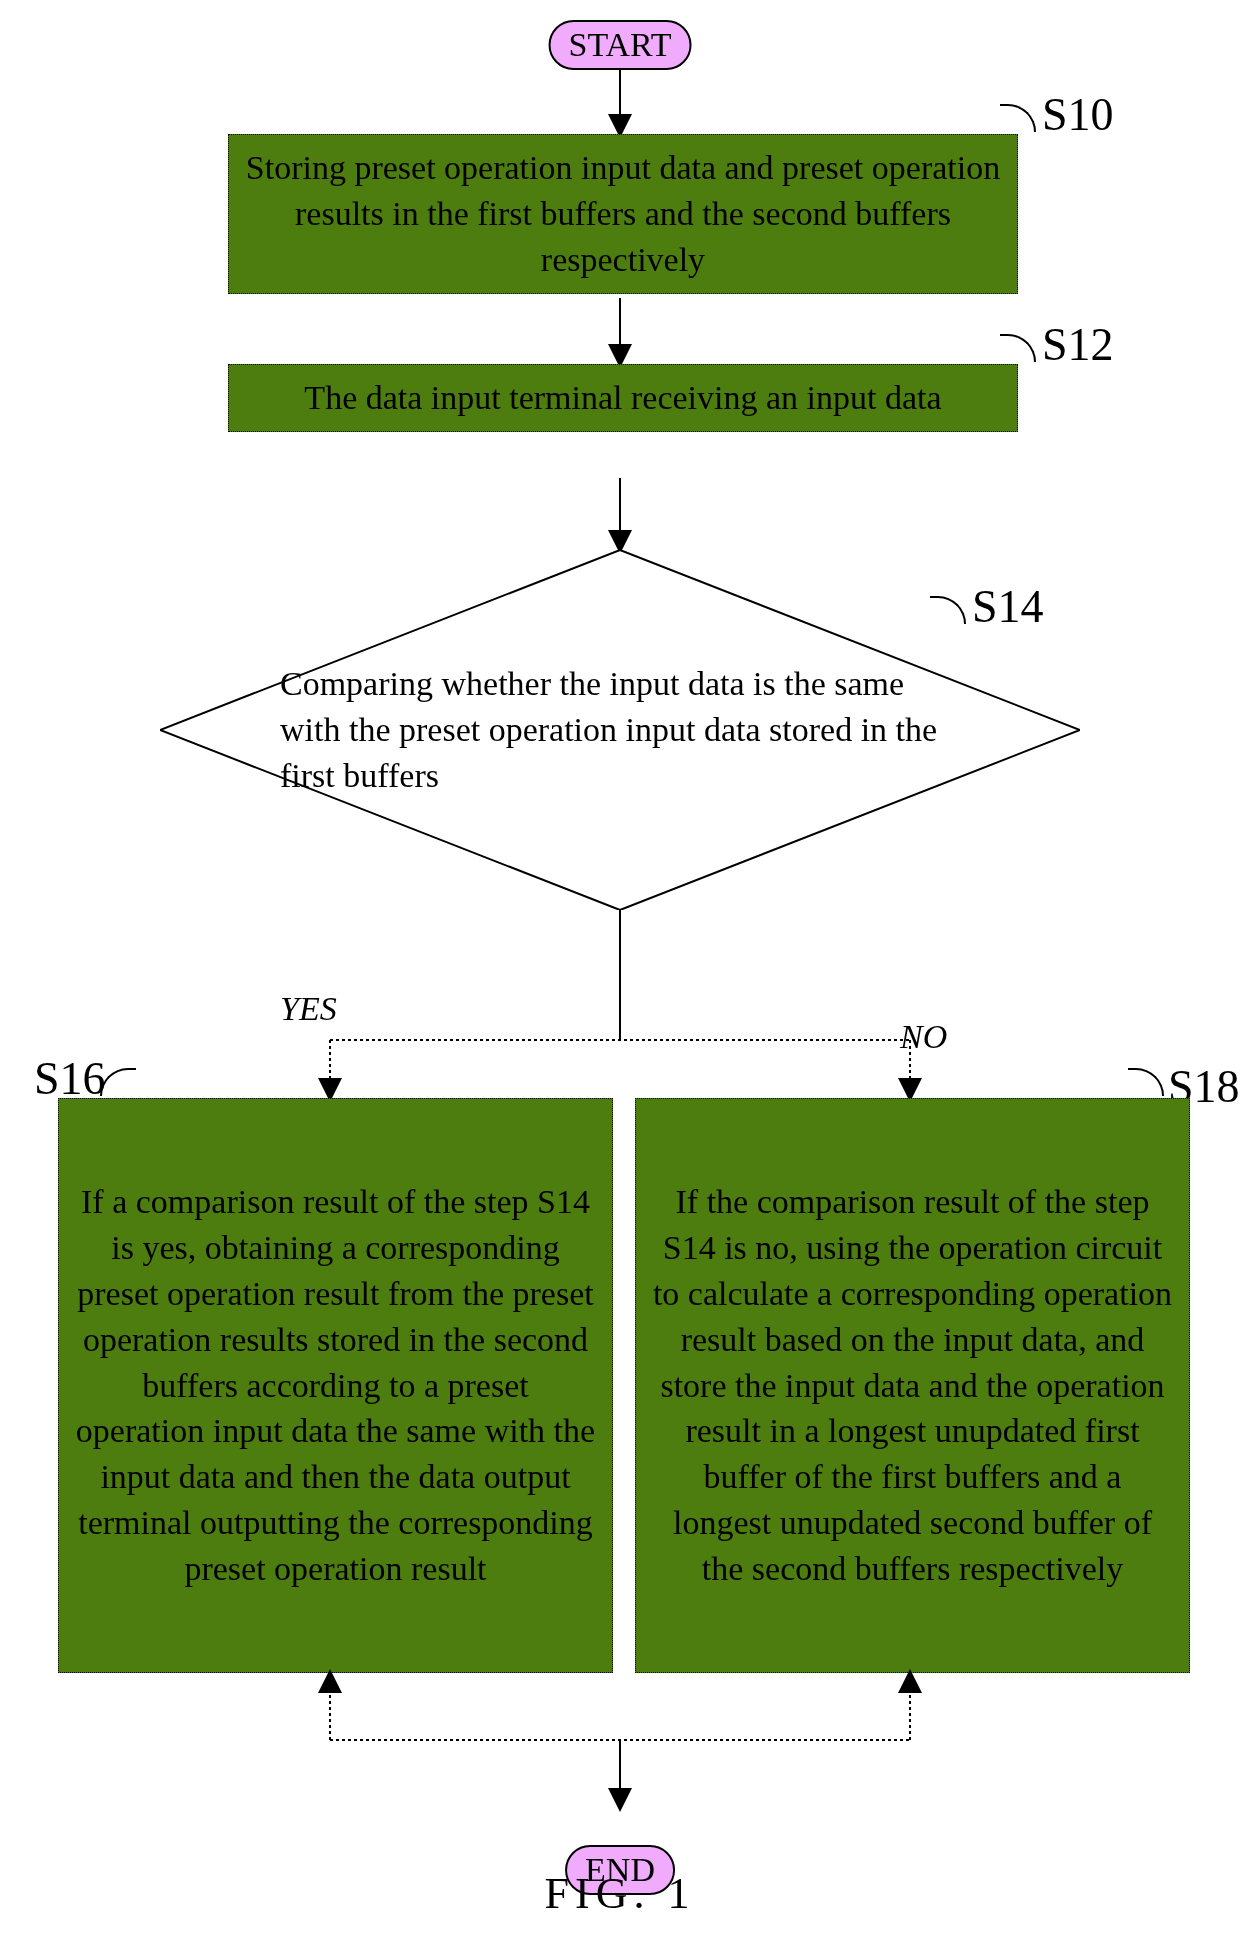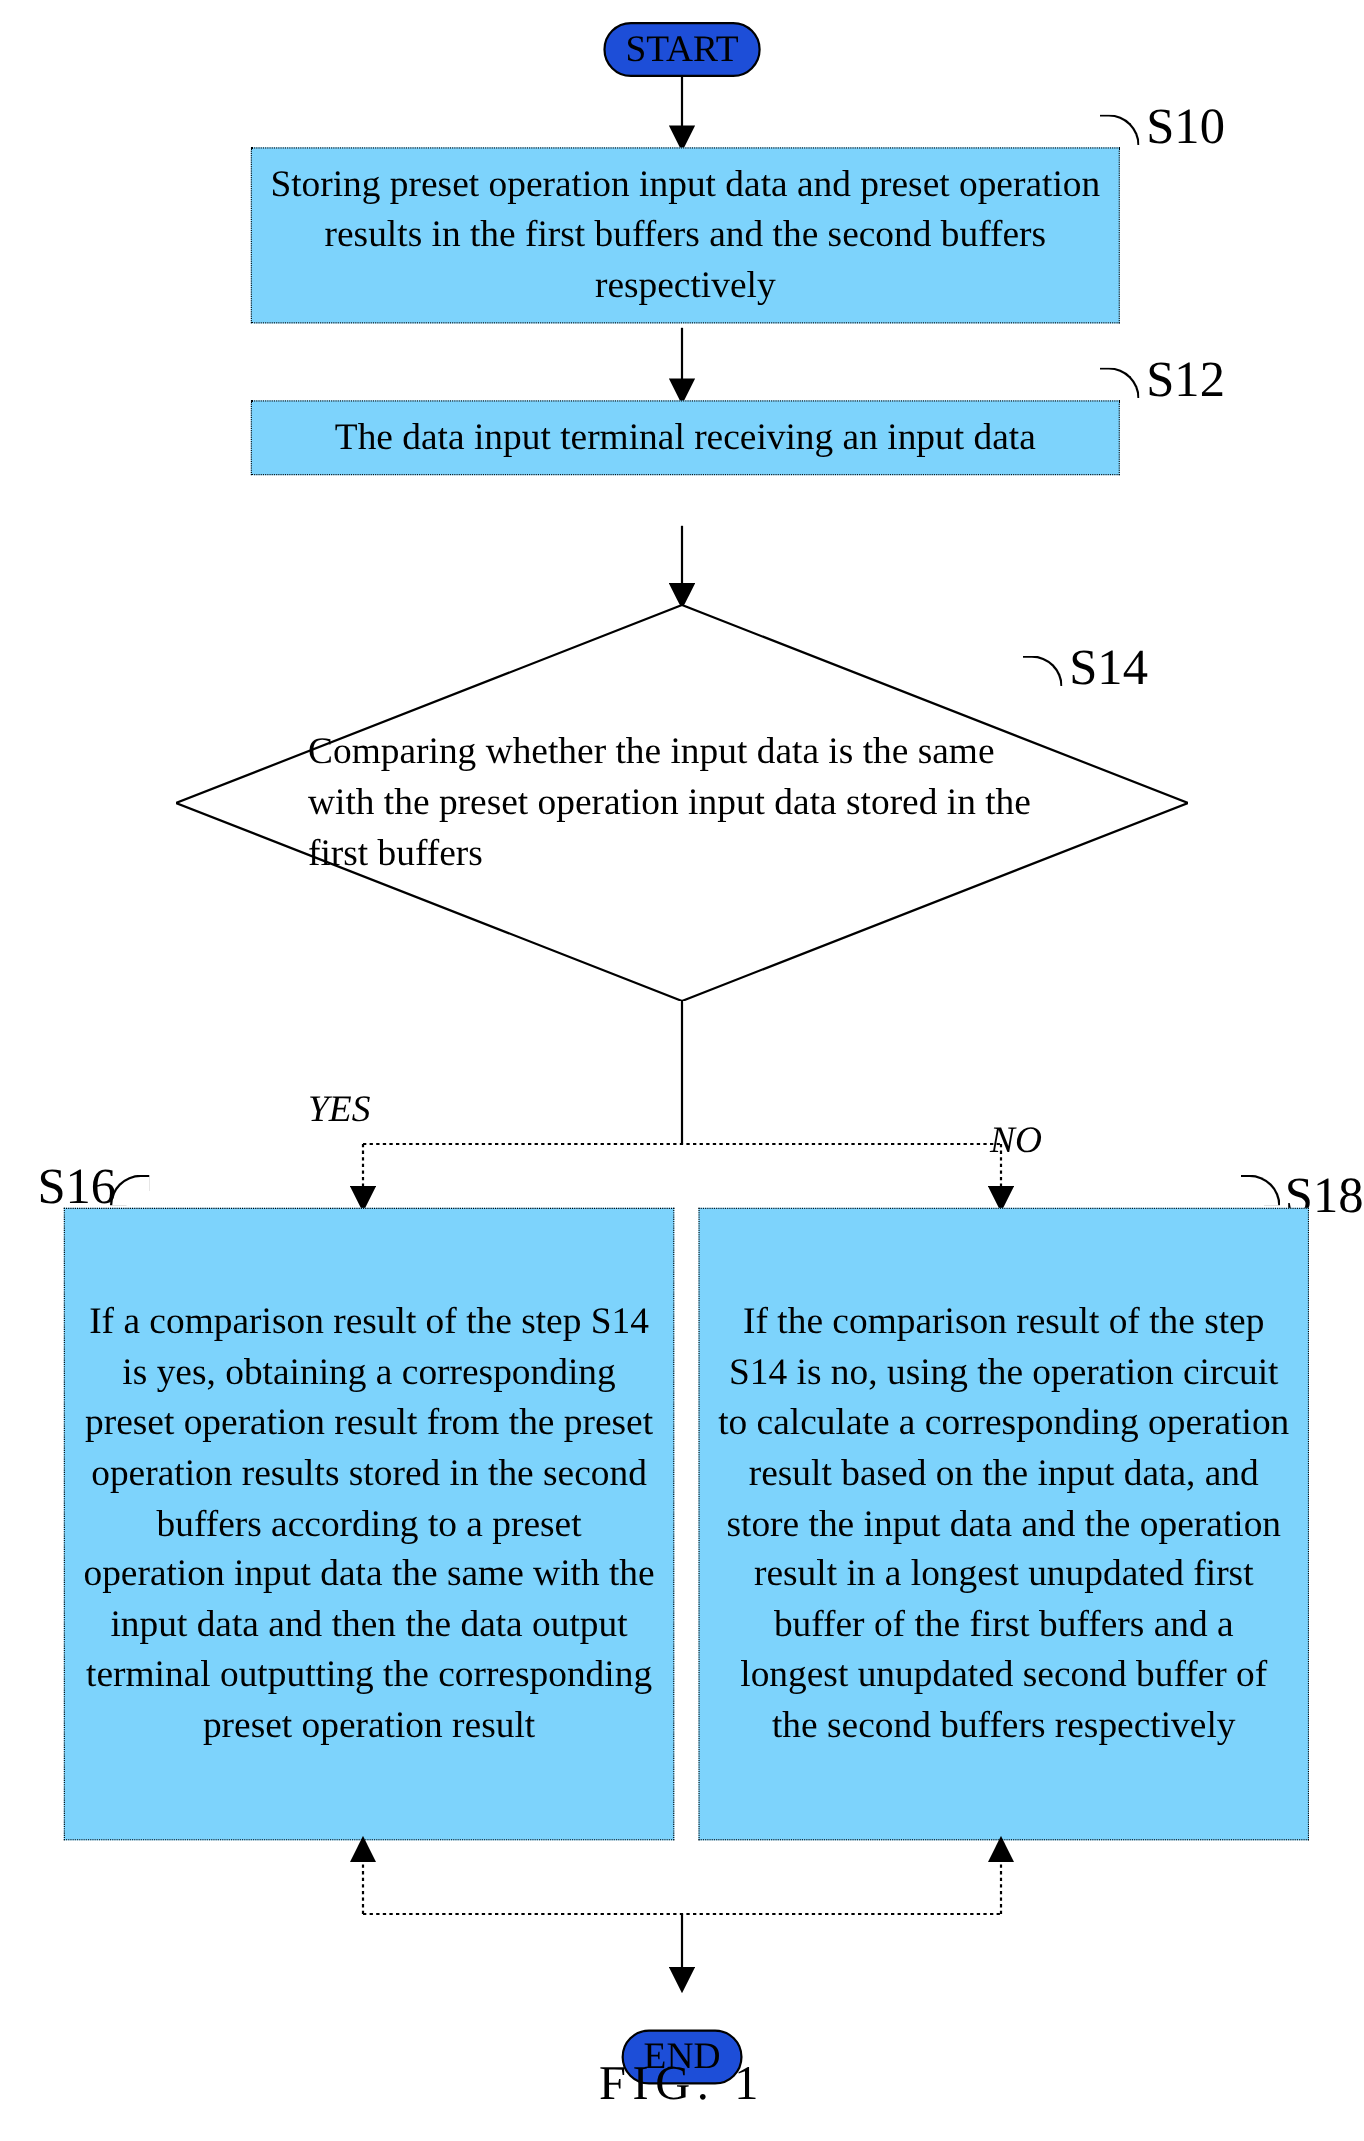--- a/index.html
+++ b/index.html
@@ -9,31 +9,31 @@
       background: #fff;
       font-family: 'Times New Roman', serif;
       position: relative;
     }
     .terminator {
       position: absolute;
       border: 2px solid #000;
       border-radius: 50px;
       padding: 4px 18px;
       font-size: 34px;
-      background: #1d4ed8;
+      background: #f0abfc;
       left: 50%;
       transform: translateX(-50%);
       text-align: right;
     }
     .box {
       position: absolute;
       border: 1px dotted #000;
       padding: 10px 16px;
       font-size: 34px;
-      background: #7dd3fc;
+      background: #4d7c0f;
       text-align: center;
       line-height: 1.35;
     }
     .step-label {
       position: absolute;
       font-size: 46px;
     }
     .leader {
       position: absolute;
       border-top: 2px solid #000;

